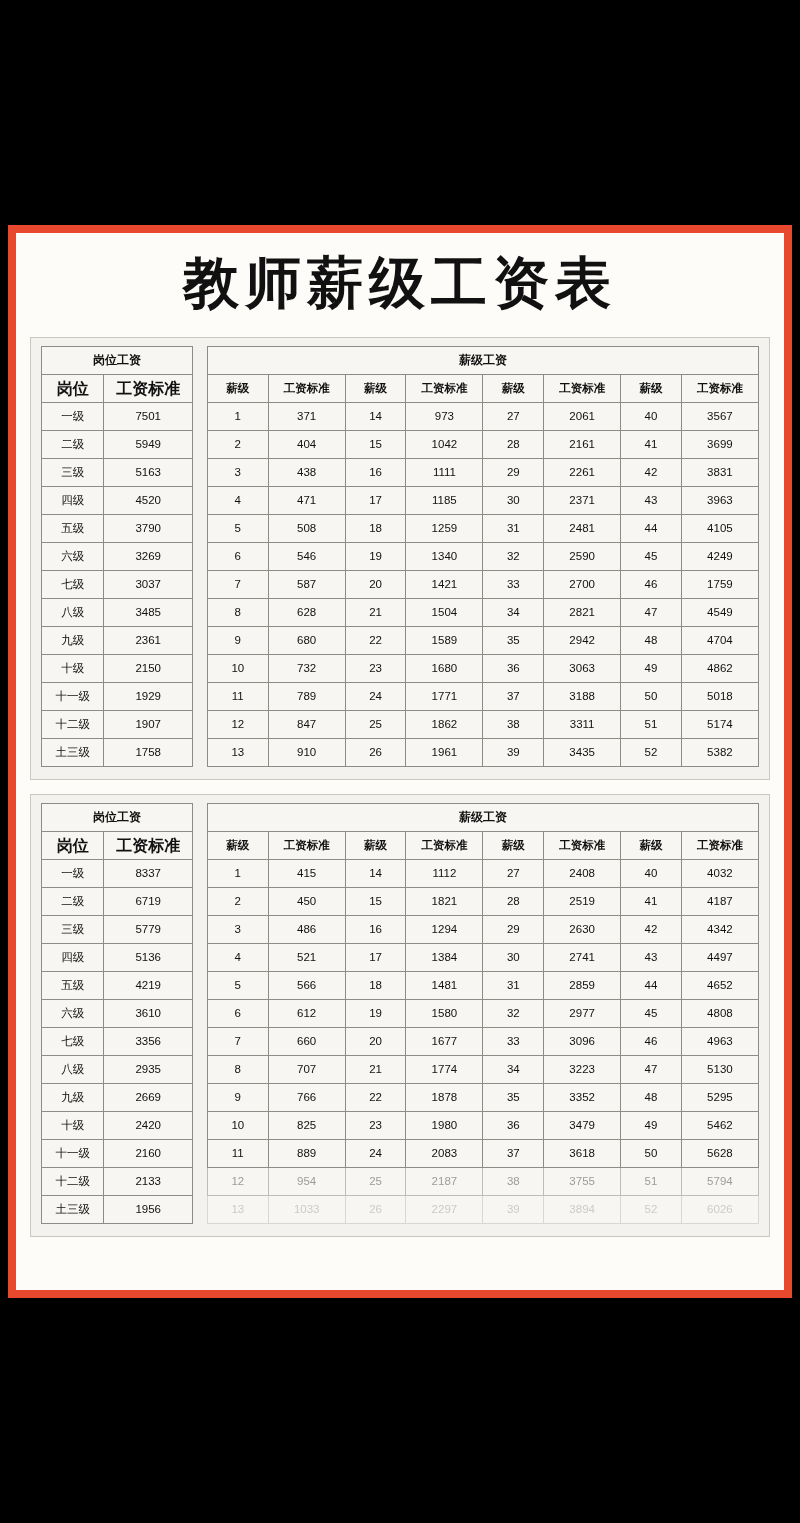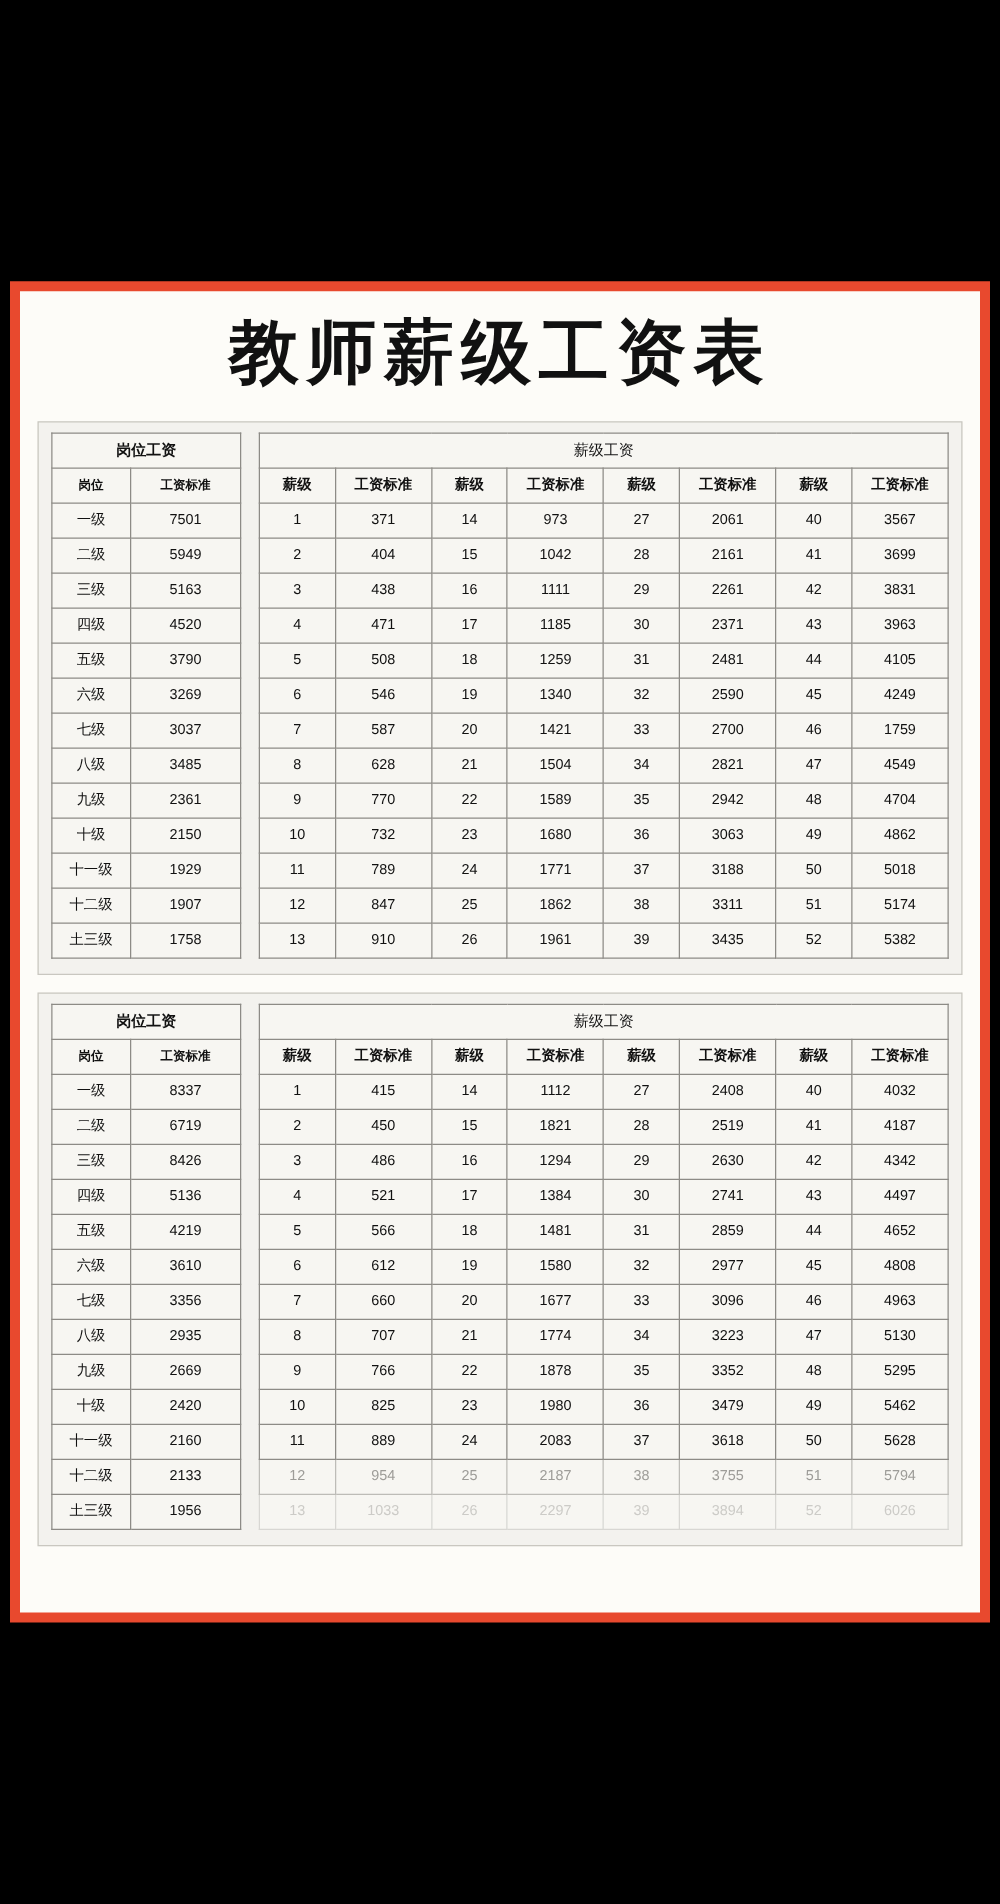--- a/index.html
+++ b/index.html
@@ -79,27 +79,27 @@
     border: 1px solid #8d8b86;
     text-align: center;
     font-weight: normal;
     padding: 0;
     height: 27px;
     line-height: 27px;
     white-space: nowrap;
   }
   .post-table { width: 152px; }
   .post-table td, .post-table th { font-size: 11.5px; }
-  .post-table .colhead { font-weight: bold; font-size: 10px; }
+  .post-table .colhead { font-weight: bold; font-size: 16px; }
   .post-table .grouphead { font-weight: bold; font-size: 12px; }
   .post-table .c-level { width: 62px; }
   .post-table .c-val { width: 88px; }
 
   .scale-table { flex: 1; }
-  .scale-table .grouphead { font-weight: normal; font-size: 12px; }
+  .scale-table .grouphead { font-weight: bold; font-size: 12px; }
   .scale-table .c-grade { width: 11%; }
   .scale-table .c-amount { width: 14%; }
 
   .fade-row td {
     color: #9d9c98;
     border-color: #bdbcb7;
   }
   .fade-row2 td {
     color: #cccbc7;
     border-color: #d8d7d3;
@@ -273,21 +273,21 @@
                   <td>628</td>
                   <td>21</td>
                   <td>1504</td>
                   <td>34</td>
                   <td>2821</td>
                   <td>47</td>
                   <td>4549</td>
                 </tr>
               <tr>
                   <td>9</td>
-                  <td>770</td>
+                  <td>680</td>
                   <td>22</td>
                   <td>1589</td>
                   <td>35</td>
                   <td>2942</td>
                   <td>48</td>
                   <td>4704</td>
                 </tr>
               <tr>
                   <td>10</td>
                   <td>732</td>
@@ -347,21 +347,21 @@
               <tr>
                   <td>一级</td>
                   <td>8337</td>
                 </tr>
               <tr>
                   <td>二级</td>
                   <td>6719</td>
                 </tr>
               <tr>
                   <td>三级</td>
-                  <td>8426</td>
+                  <td>5779</td>
                 </tr>
               <tr>
                   <td>四级</td>
                   <td>5136</td>
                 </tr>
               <tr>
                   <td>五级</td>
                   <td>4219</td>
                 </tr>
               <tr>

